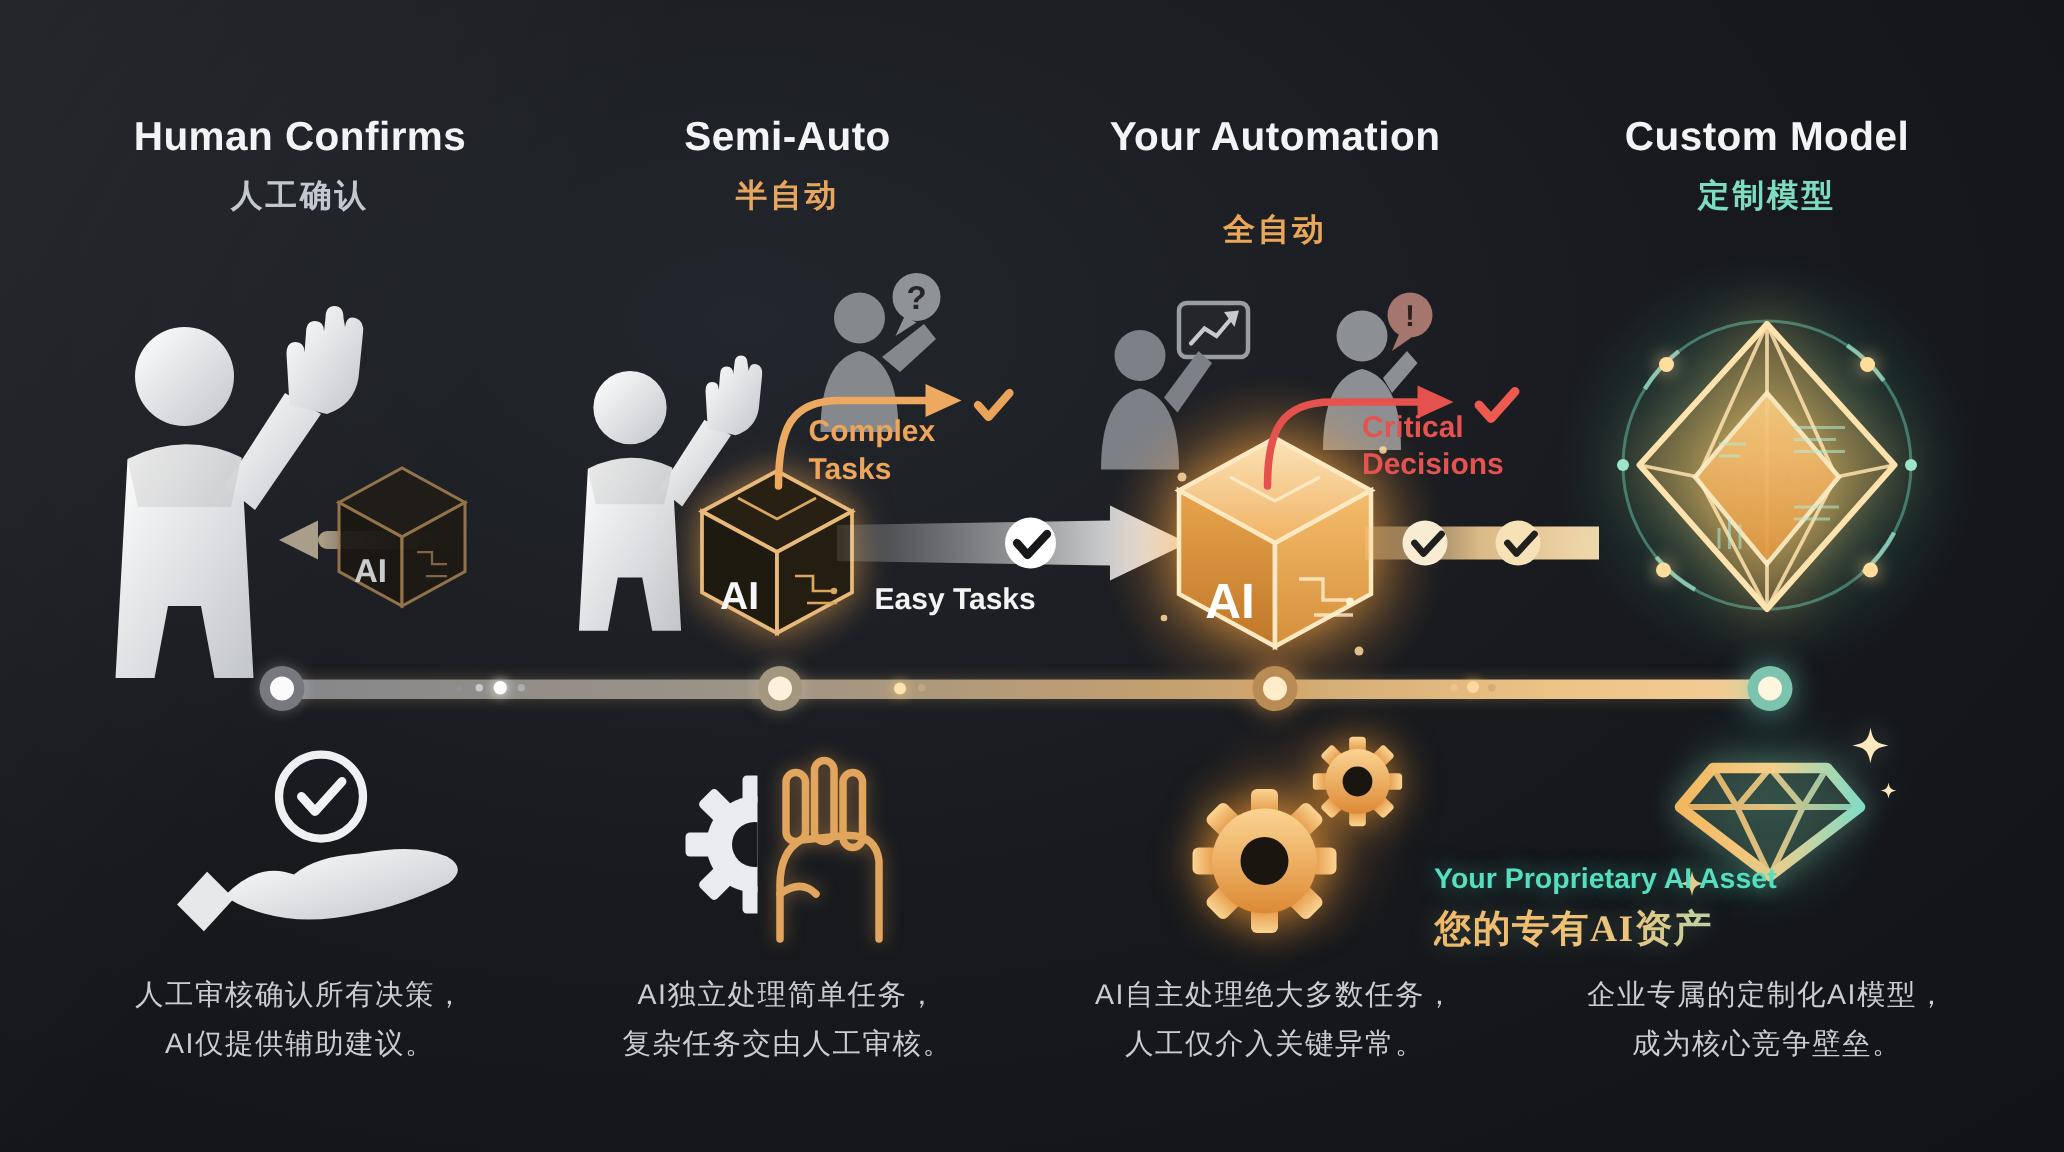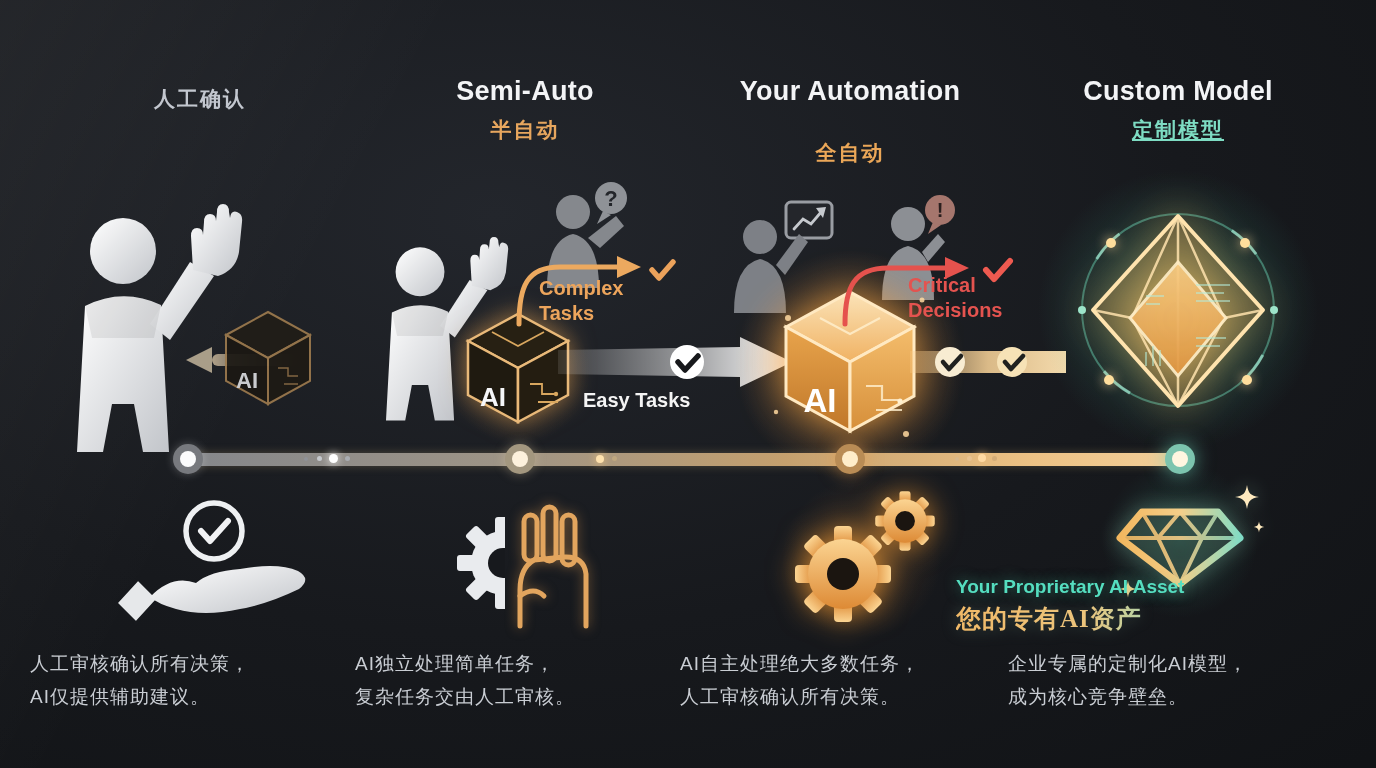--- a/index.html
+++ b/index.html
@@ -11,42 +11,42 @@
   .sheen { position:absolute; inset:0; pointer-events:none;
     background: linear-gradient(118deg, rgba(255,255,255,0.05) 0%, rgba(255,255,255,0) 26%); }
   .gfx { position:absolute; left:0; top:0; }
 
   .stage-header { position:absolute; top:76px; width:340px; text-align:center; }
   .title-en { font-size:27px; font-weight:bold; color:#f3f4f6; letter-spacing:.3px; }
   .title-cn { margin-top:9px; font-size:21px; font-weight:bold; letter-spacing:2px; }
   .cn-1 { color:#c3c7cf; }
   .cn-2 { color:#e7a65e; }
   .cn-3 { color:#eba758;margin-top:32px; }
-  .cn-4 { color:#7edcc3;text-decoration:underline; }
+  .cn-4 { color:#7edcc3; }
 
   .flow-label { position:absolute; font-weight:bold; font-size:20px; line-height:1.25; white-space:pre-line; }
   .lbl-complex { left:539px; top:276px; color:#eda55c; }
   .lbl-easy    { left:583px; top:388px; color:#f4f4f4; }
   .lbl-critical{ left:884px; top:273px; color:#e4534f;margin-left:24px; }
 
   .timeline-bar { position:absolute; left:185px; top:453px; width:1000px; height:13px; border-radius:7px;
     background: linear-gradient(90deg,#85878b 0%, #9e9486 32%, #c5a06e 60%, #edc285 85%, #f3cf9a 100%);
     box-shadow: 0 0 10px rgba(230,190,130,0.25); }
   .tl-node { position:absolute; border-radius:50%; }
   .tl-node .core { position:absolute; left:7px; top:7px; width:16px; height:16px; border-radius:50%; }
   .mini-dot { position:absolute; border-radius:50%; }
 
   .asset-callout { position:absolute; left:956px; top:576px; width:340px; text-align:left; }
   .asset-en { font-size:19px; font-weight:bold; color:#55dec0; text-shadow:0 0 14px rgba(80,220,180,0.5); }
   .asset-cn { margin-top:4px; font-size:25px; font-weight:bold; letter-spacing:1px;
     background: linear-gradient(90deg,#f0b968 0%, #ecc47c 38%, #8fe0c6 68%, #6fdcc0 100%);
     -webkit-background-clip:text; background-clip:text; color:transparent;
     filter: drop-shadow(0 0 8px rgba(150,220,190,0.25)); font-family: Liberation Serif, serif; }
 
-  .stage-desc { position:absolute; top:648px; width:340px; 
+  .stage-desc { position:absolute; top:648px; width:340px; text-align:center;
     font-size:19px; line-height:1.72; color:#c9cdd3; letter-spacing:1px; }
 </style>
 </head>
 <body>
 
 <div class="canvas">
   <div class="sheen"></div>
 
   <svg class="gfx" width="1376" height="768" viewBox="0 0 1376 768">
     <defs>
@@ -299,20 +299,21 @@
     <g style="filter: drop-shadow(0 0 10px rgba(160,220,190,0.45));">
       <polygon points="1142,512 1218,512 1240,538 1180,584 1120,538" fill="rgba(18,30,28,0.25)" stroke="url(#gemGrad)" stroke-width="7" stroke-linejoin="round"></polygon>
       <path d="M 1120,538 L 1240,538 M 1142,512 L 1158,538 M 1218,512 L 1202,538 M 1180,512 L 1158,538 M 1180,512 L 1202,538 M 1158,538 L 1180,584 M 1202,538 L 1180,584" stroke="url(#gemGrad)" stroke-width="4" fill="none" opacity="0.9"></path>
       <use href="#star4" transform="translate(1247,497)" fill="#ffeabf"></use>
       <use href="#star4" transform="translate(1259,527) scale(0.45)" fill="#ffeabf"></use>
       <use href="#star4" transform="translate(1128,589) scale(0.7)" fill="#f3cf8b"></use>
     </g>
   </svg>
 
   <div class="stage-header" style="left:30px">
+    <div class="title-en">Human Confirms</div>
     <div class="title-cn cn-1">人工确认</div>
   </div>
   <div class="stage-header" style="left:355px">
     <div class="title-en">Semi-Auto</div>
     <div class="title-cn cn-2">半自动</div>
   </div>
   <div class="stage-header" style="left:680px">
     <div class="title-en">Your Automation</div>
     <div class="title-cn cn-3">全自动</div>
   </div>
@@ -359,19 +360,19 @@
   <div class="stage-desc" style="left:30px">
     <div>人工审核确认所有决策，</div>
     <div>AI仅提供辅助建议。</div>
   </div>
   <div class="stage-desc" style="left:355px">
     <div>AI独立处理简单任务，</div>
     <div>复杂任务交由人工审核。</div>
   </div>
   <div class="stage-desc" style="left:680px">
     <div>AI自主处理绝大多数任务，</div>
-    <div>人工审核确认所有决策。</div>
+    <div>人工仅介入关键异常。</div>
   </div>
   <div class="stage-desc" style="left:1008px">
     <div>企业专属的定制化AI模型，</div>
     <div>成为核心竞争壁垒。</div>
   </div>
 </div>
 
 </body></html>

